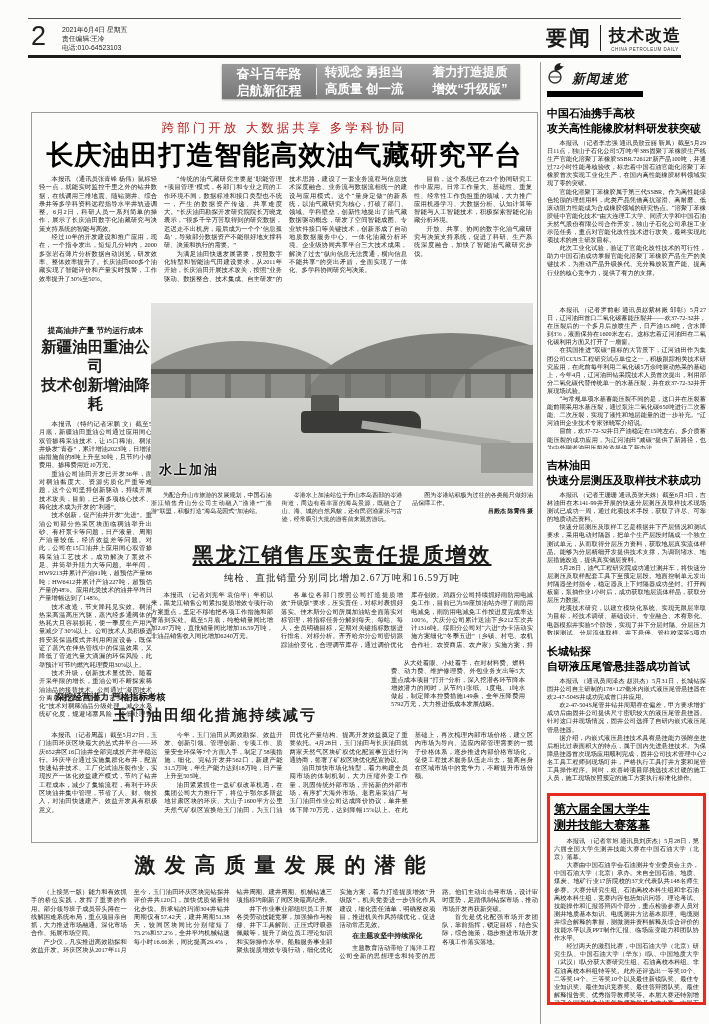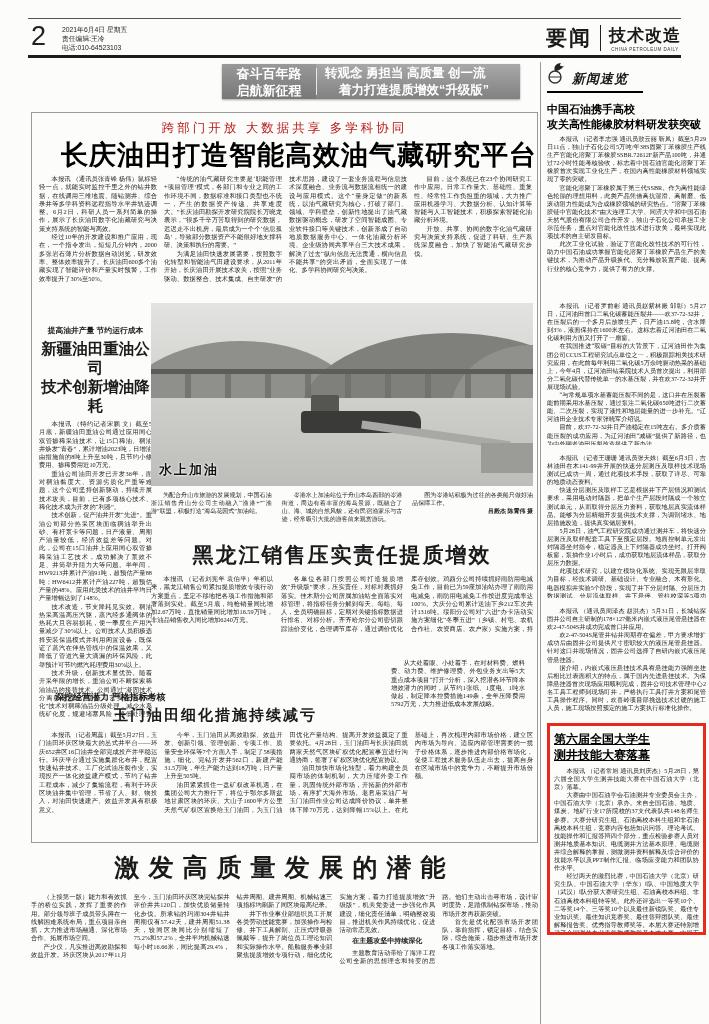--- a/index.html
+++ b/index.html
@@ -18,38 +18,38 @@
   .masthead .logo .cn { font-size:17px; font-weight:bold; letter-spacing:1px; }
   .masthead .logo .en { font-size:4.5px; letter-spacing:.5px; color:#333; font-family:"Liberation Sans",sans-serif; }
 
   
   .banner { position:absolute; left:222px; top:64px; width:298px; height:35px; display:flex; color:#fff;
             background:linear-gradient(180deg,#a8a8a8,#818181); box-shadow:0 1px 2px rgba(0,0,0,.35); }
   .banner .bleft { width:94px; display:flex; flex-direction:column; justify-content:center; align-items:center;
                    font-family:"Liberation Sans",sans-serif; font-weight:bold; font-size:13px; line-height:17px;
                    background:linear-gradient(180deg,#999,#777); }
   .banner .bsep { width:1px; background:#e8e8e8; margin:4px 0; }
-  .banner .bright { flex:1; display:flex; flex-direction:column; justify-content:center; padding-left:8px;
+  .banner .bright { flex:1; display:flex; justify-content:center; padding-left:8px;
                     font-family:"Liberation Sans",sans-serif; font-weight:bold; font-size:12.5px; line-height:17px; }
   .banner .bright .l2 { padding-left:14px; }
 
   
   .mainbox { position:absolute; left:31px; top:112px; width:507px; height:731px; border:1px solid #9a9a9a; }
   .kicker { position:absolute; left:0; top:7px; width:100%; text-align:center; font-family:"Liberation Sans",sans-serif;
             font-size:12.5px; letter-spacing:3px; color:#b91c1c; }
-  .headline-main { position:absolute; left:0; top:24px; width:100%; text-align:right; font-weight:bold;
+  .headline-main { position:absolute; left:0; top:24px; width:100%; text-align:center; font-weight:bold;
                    font-size:27px; letter-spacing:1px; color:#000; }
   .bodytext { font-size:6.3px; line-height:8.3px; text-align:justify; color:#222; }
   .bodytext p { text-indent:2em; }
   .cols4 { position:absolute; left:7px; top:62px; width:493px; height:134px; column-count:4; column-gap:7px; overflow:hidden; }
 
   
   .xinjiang { position:absolute; left:7px; top:212px; width:113px; }
   .xj-kicker { font-family:"Liberation Sans",sans-serif; font-size:7.8px; font-weight:bold; text-align:center; margin-bottom:3px; }
-  .xj-headline { font-size:15.5px; font-weight:bold; text-align:center; line-height:19px; margin-bottom:5px; }
+  .xj-headline { font-size:15.5px; font-weight:bold; text-align:center; line-height:19px; margin-bottom:5px;font-family:Liberation Mono, monospace; }
   .xj-body { height:298px; overflow:hidden; }
 
   
   .photo { position:absolute; left:119px; top:190px; width:382px; height:183px; overflow:hidden; background:linear-gradient(180deg,#e3e3e1 0%,#d7d7d4 30%,#c6c6c3 45%,#bcbcb9 100%); }
   .mt1 { position:absolute; left:-30px; top:38px; width:240px; height:70px; background:#8f8f8c; border-radius:50% 50% 0 0/100% 100% 0 0; }
   .mt2 { position:absolute; left:150px; top:30px; width:300px; height:80px; background:#7f7f7c; border-radius:50% 50% 0 0/100% 100% 0 0; }
   .mt3 { position:absolute; left:300px; top:42px; width:160px; height:66px; background:#90908d; border-radius:50% 50% 0 0/100% 100% 0 0; }
   .water { position:absolute; left:0; top:95px; width:100%; height:88px; background:linear-gradient(180deg,#cfcfcc,#bdbdba); }
   .bridge-deck { position:absolute; left:0; top:66px; width:100%; height:5px; background:#5c5c59; }
   .bridge-piers { position:absolute; left:0; top:71px; width:100%; height:40px;
@@ -60,44 +60,44 @@
   .pier2 { position:absolute; left:330px; top:140px; width:60px; height:30px; background:#9b9b97; }
   .photo-label { position:absolute; left:8px; top:158px; font-size:13px; font-weight:bold; color:#111;
                  text-shadow:0 0 3px #fff,0 0 2px #fff; letter-spacing:2px; }
   .caption { position:absolute; left:119px; top:378px; width:382px; height:42px; column-count:3; column-gap:10px;
              font-size:6px; line-height:8px; text-align:justify; color:#222; overflow:hidden; }
   .caption p { text-indent:2em; }
   .caption .credit { text-align:right; font-weight:bold; }
 
   
   .hlj { position:absolute; left:119px; top:428px; width:382px; }
-  .hlj-headline { text-align:center; font-size:21px; font-weight:bold; letter-spacing:2px; }
+  .hlj-headline { text-align:center; font-size:21px; font-weight:bold; letter-spacing:2px;text-decoration:underline; }
   .hlj-sub { text-align:center; font-size:9.5px; margin-top:3px; letter-spacing:1px; }
   .hlj-body { margin-top:6px; column-count:3; column-gap:8px; height:66px; overflow:hidden; }
 
   
   .yumen { position:absolute; left:7px; top:546px; width:494px; }
   .ym-head-row { display:flex; }
   .ym-head-left { width:352px; }
   .ym-kicker { font-family:"Liberation Sans",sans-serif; font-size:9px; font-weight:bold; margin-left:16px;margin-top:32px; }
   .ym-headline { font-size:15px; font-weight:bold; text-align:center; letter-spacing:2px; margin-top:2px; }
   .ym-snippet { width:134px; height:50px; overflow:hidden; font-size:6.3px; line-height:8.3px; text-align:justify; }
   .ym-snippet p { text-indent:2em; }
   .ym-body { margin-top:6px; column-count:4; column-gap:7px; height:122px; overflow:hidden; }
 
   
   .jifa { position:absolute; left:31px; top:851px; width:507px; }
-  .jifa-headline { text-align:center; font-family:"Liberation Sans",sans-serif; font-weight:bold; font-size:25px; letter-spacing:9px; }
+  .jifa-headline { text-align:center; font-family:"Liberation Sans",sans-serif; font-weight:bold; font-size:21px; letter-spacing:9px; }
   .jifa-body { margin-top:9px; column-count:5; column-gap:7px; height:124px; overflow:hidden; }
   .jifa-body .subhead { text-indent:0; text-align:center; font-weight:bold; font-family:"Liberation Sans",sans-serif; font-size:7px; margin:3px 0; }
 
   
   .sidebar-divider { position:absolute; left:540px; top:62px; width:1px; height:962px; background:#9a9a9a; }
   .sidebar { position:absolute; left:547px; top:62px; width:159px; height:962px; }
-  .sb-header { display:flex; align-items:flex-end; gap:5px; border-bottom:2px solid #000000; padding-bottom:3px; width:96px; }
+  .sb-header { display:flex; align-items:flex-end; gap:5px; border-bottom:6px solid #000000; padding-bottom:3px; width:96px; }
   .sb-title { font-family:"Liberation Sans",sans-serif; font-weight:bold; font-size:13px; letter-spacing:1px; font-style:italic; }
   .sb-item { margin-top:9px; }
   .sb-headline { font-family:"Liberation Sans",sans-serif; font-weight:bold; font-size:11px; line-height:14.5px; color:#000; }
   .sb-body { margin-top:4px; font-size:6.2px; line-height:8.1px; text-align:justify; overflow:hidden; }
   .sb-body p { text-indent:2em; }
   .h160 { height:158px; } .h145 { height:143px; } .h146 { height:144px; } .h112 { height:108px; }
   .redbox { margin-top:8px; border:3px solid #e62b1e; padding:5px 4px; height:212px; overflow:hidden; }
   .redbox .sb-headline { font-size:12px; line-height:16px;text-decoration:underline; }
 </style>
 </head>
@@ -177,20 +177,21 @@
     </div>
     <div class="caption">
       <p>为配合舟山市旅游的发展规划，中国石油浙江销售舟山分公司主动融入“渔港+”“渔游”联盟，积极打造“海岛花园式”加油站。</p>
       <p>岑港水上加油站位于舟山本岛西部的岑港街道，周边有着丰富的海岛景源，既融合了山、海、城的自然风貌，还有民宿渔家乐与古迹，经常吸引大批的游客前来观赏游玩。</p>
       <p>图为岑港站积极为过往的各类船只做好油品保障工作。</p>
       <p class="credit">吕殿杰 陈霄伟 摄</p>
     </div>
 
     <div class="hlj">
       <div class="hlj-headline">黑龙江销售压实责任提质增效</div>
+      <div class="hlj-sub">纯枪、直批销量分别同比增加2.67万吨和16.59万吨</div>
       <div class="hlj-body bodytext">
         <p>本报讯 （记者刘宪年 袁伯平）年初以来，黑龙江销售公司紧扣提质增效专项行动方案重点，坚定不移地把各项工作措施和部署落到实处。截至5月底，纯枪销量同比增加2.67万吨，直批销量同比增加16.59万吨，非油品销售收入同比增加6240万元。</p>
         <p>各单位各部门按照公司打造提质增效“升级版”要求，压实责任，对标对表抓好落实。佳木斯分公司所属加油站全面落实对标管理，将指标任务分解到每天、每站、每人，全员明确目标，定期对关键指标数据进行排名、对标分析。齐齐哈尔分公司密切跟踪油价变化，合理调节库存，通过调价优化库存创效。鸡西分公司持续抓好雨防用电减免工作，目前已为59座加油站办理了雨防用电减免，雨防用电减免工作按进度完成率达100%。大庆分公司累计送油下乡212车次共计1316吨。绥阳分公司对“六进”办卡活动实施方案细化“冬季五进”（乡镇、村屯、农机合作社、农资商店、农户家）实施方案，持续开展客户普查开发工作，积极面向农户宣传促销政策，吸引辐射大量客户。绿化分公司通过开口营销、朋友圈推发、LED显示屏、多媒体广播等途径，加大油品宣传力度，提升油品销量。直批客户同比增加62个，销量同比增加0.42万吨。牡丹江油库积极与水务局协商，将原来的生产用水变更为生活用水，每吨用水由0.7元降低为0.4元，费用同比降低25%。</p>
       </div>
     </div>
 
     <div class="yumen">
       <div class="ym-head-row">
         <div class="ym-head-left">
           <div class="ym-kicker">深挖经营潜力 严格指标考核</div>
@@ -249,29 +250,37 @@
     <div class="sb-item">
       <div class="sb-body h145">
         <p>本报讯 （记者罗前彬 通讯员赵紫林殿 邹彰）5月27日，辽河油田首口二氧化碳蓄能压裂井——欢37-72-32井，在压裂后的一个多月后放喷生产，日产油15.8吨，含水降到3%，液面保持在1600米左右。这标志着辽河油田在二氧化碳利用方面又打开了一扇窗。</p>
         <p>在我国推进“双碳”目标的大背景下，辽河油田作为集团公司CCUS工程研究试点单位之一，积极跟踪相关技术研究应用，在此前每年利用二氧化碳5万余吨驱动热采的基础上，今年4月，辽河油田钻采院技术人员首次提出，利用部分二氧化碳代替传统单一的水基压裂，并在欢37-72-32井开展现场试验。</p>
         <p>“与常规单项水基蓄能压裂不同的是，这口井在压裂蓄能前期采用水基压裂，通过泵注二氧化碳650吨进行二次蓄能、二次压裂，实现了液性和地层能量的进一步补充。”辽河油田企业技术专家张晓军介绍说。</p>
         <p>目前，欢37-72-32井日产油稳定在15吨左右。多介质蓄能压裂的成功应用，为辽河油田“减碳”提供了新路径，也为中外聊老油田压裂改造提供了新办法。</p>
       </div>
     </div>
 
     <div class="sb-item">
+      <div class="sb-headline">
+        <div>吉林油田</div>
+        <div>快速分层测压及取样技术获成功</div>
+      </div>
       <div class="sb-body h146">
         <p>本报讯 （记者王珊珊 通讯员张天姝）截至6月3日，吉林油田在木141-99井开展的快速分层测压及取样技术现场测试已成功一周，通过此项技术手段，获取了详尽、可靠的地质动态资料。</p>
         <p>快速分层测压及取样工艺是根据井下产层情况和测试要求，采用电动封隔器，把单个生产层段封隔成一个独立测试单元，从而取得分层压力资料，获取地层真实流体样品。能够为分层精细开发提供技术支撑，为调剖堵水、地层措施改造，提供真实储层资料。</p>
         <p>5月28日，油气工程研究院成功通过测井车，将快速分层测压及取样配套工具下至预定层段。地面控制单元发出封隔器坐封指令，稳定器及上下封隔器成功坐封。打开阀板窗，泵抽作业1小时后，成功获取地层流体样品，获取分层压力数据。</p>
         <p>此项技术研究，以建立模块化系统、实现无限层率取为目标，经技术调研、基础设计、专业融合、木有形化、电器模拟井实验5个阶段，实现了井下分层封隔、分层压力数据测试、分层流体取样、井下悬停、管柱校深等5项功能。</p>
       </div>
     </div>
 
     <div class="sb-item">
+      <div class="sb-headline">
+        <div>长城钻探</div>
+        <div>自研液压尾管悬挂器成功首试</div>
+      </div>
       <div class="sb-body h112">
         <p>本报讯 （通讯员周泽杰 赵洪杰）5月31日，长城钻探固井公司自主研制的178×127毫米内嵌式液压尾管悬挂器在欢2-47-504S井成功完成首口井应用。</p>
         <p>欢2-47-504S尾管井钻井周期存在偏差，甲方要求增扩成功后由固井公司提供尺寸密职较大的液压尾管悬挂器。针对这口井现场情况，固井公司选择了自研内嵌式液压尾管悬挂器。</p>
         <p>据介绍，内嵌式液压悬挂技术具有悬挂能力强附坐挂后相比过表面积大的特点，属于国内先进悬挂技术。为保障悬挂器首次现场应用顺利完成，固井公司技术管理中心2名工具工程师到现场盯井，严格执行工具打井方案和尾管工具操作程序。同时，欢喜岭项目部挑选技术过硬的施工人员，施工现场按照预定的施工方案执行标准化操作。</p>
       </div>
     </div>
 
     <div class="redbox">
       <div class="sb-headline">
         <div>第六届全国大学生</div>

